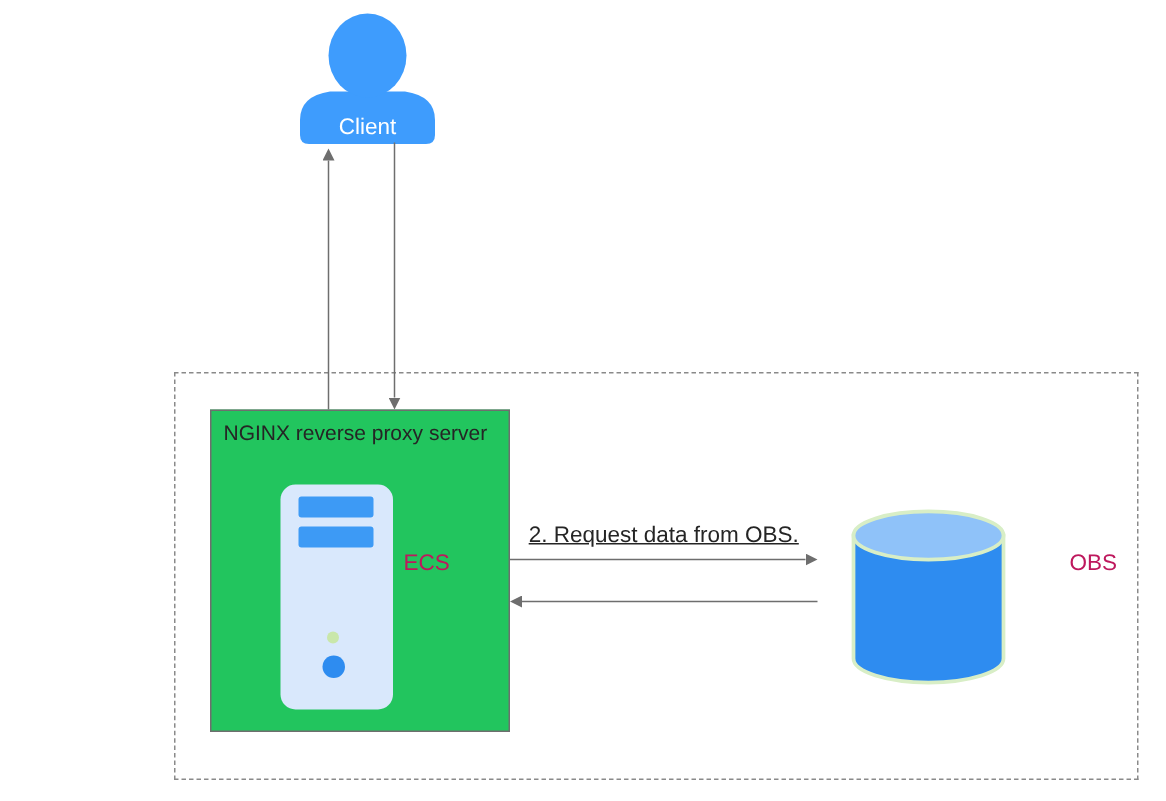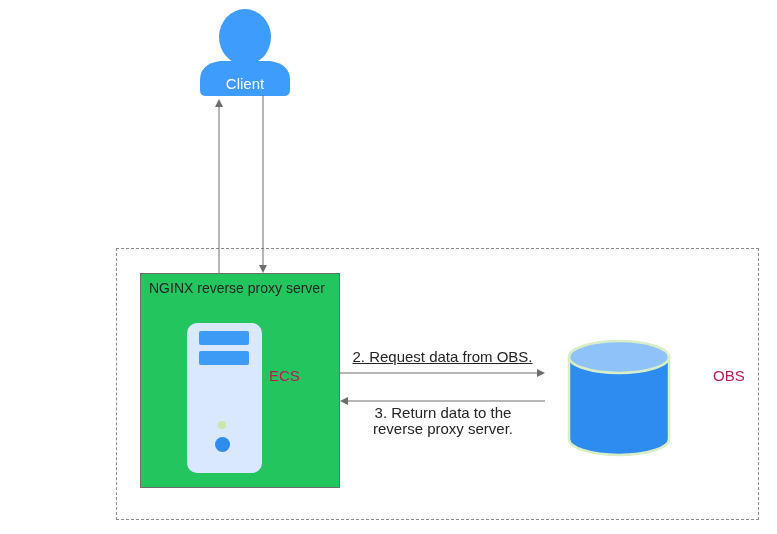--- a/index.html
+++ b/index.html
@@ -94,15 +94,14 @@
         <path d="M0 0 L8 4 L0 8 Z" fill="#6e6e6e"></path>
       </marker>
     </defs>
     <line x1="219" y1="273" x2="219" y2="107" stroke="#6e6e6e" stroke-width="1" marker-end="url(#ah)"></line>
     <line x1="263" y1="95" x2="263" y2="265" stroke="#6e6e6e" stroke-width="1" marker-end="url(#ah)"></line>
     <line x1="340" y1="373" x2="537" y2="373" stroke="#6e6e6e" stroke-width="1" marker-end="url(#ah)"></line>
     <line x1="545" y1="401" x2="348" y2="401" stroke="#6e6e6e" stroke-width="1" marker-end="url(#ah)"></line>
   </svg>
 
   <div class="step-label label-step2">2. Request data from OBS.</div>
-  <div class="step-label label-step3">3. Return data to the reverse proxy server.</div>
 
 </div>
 
 </body></html>

